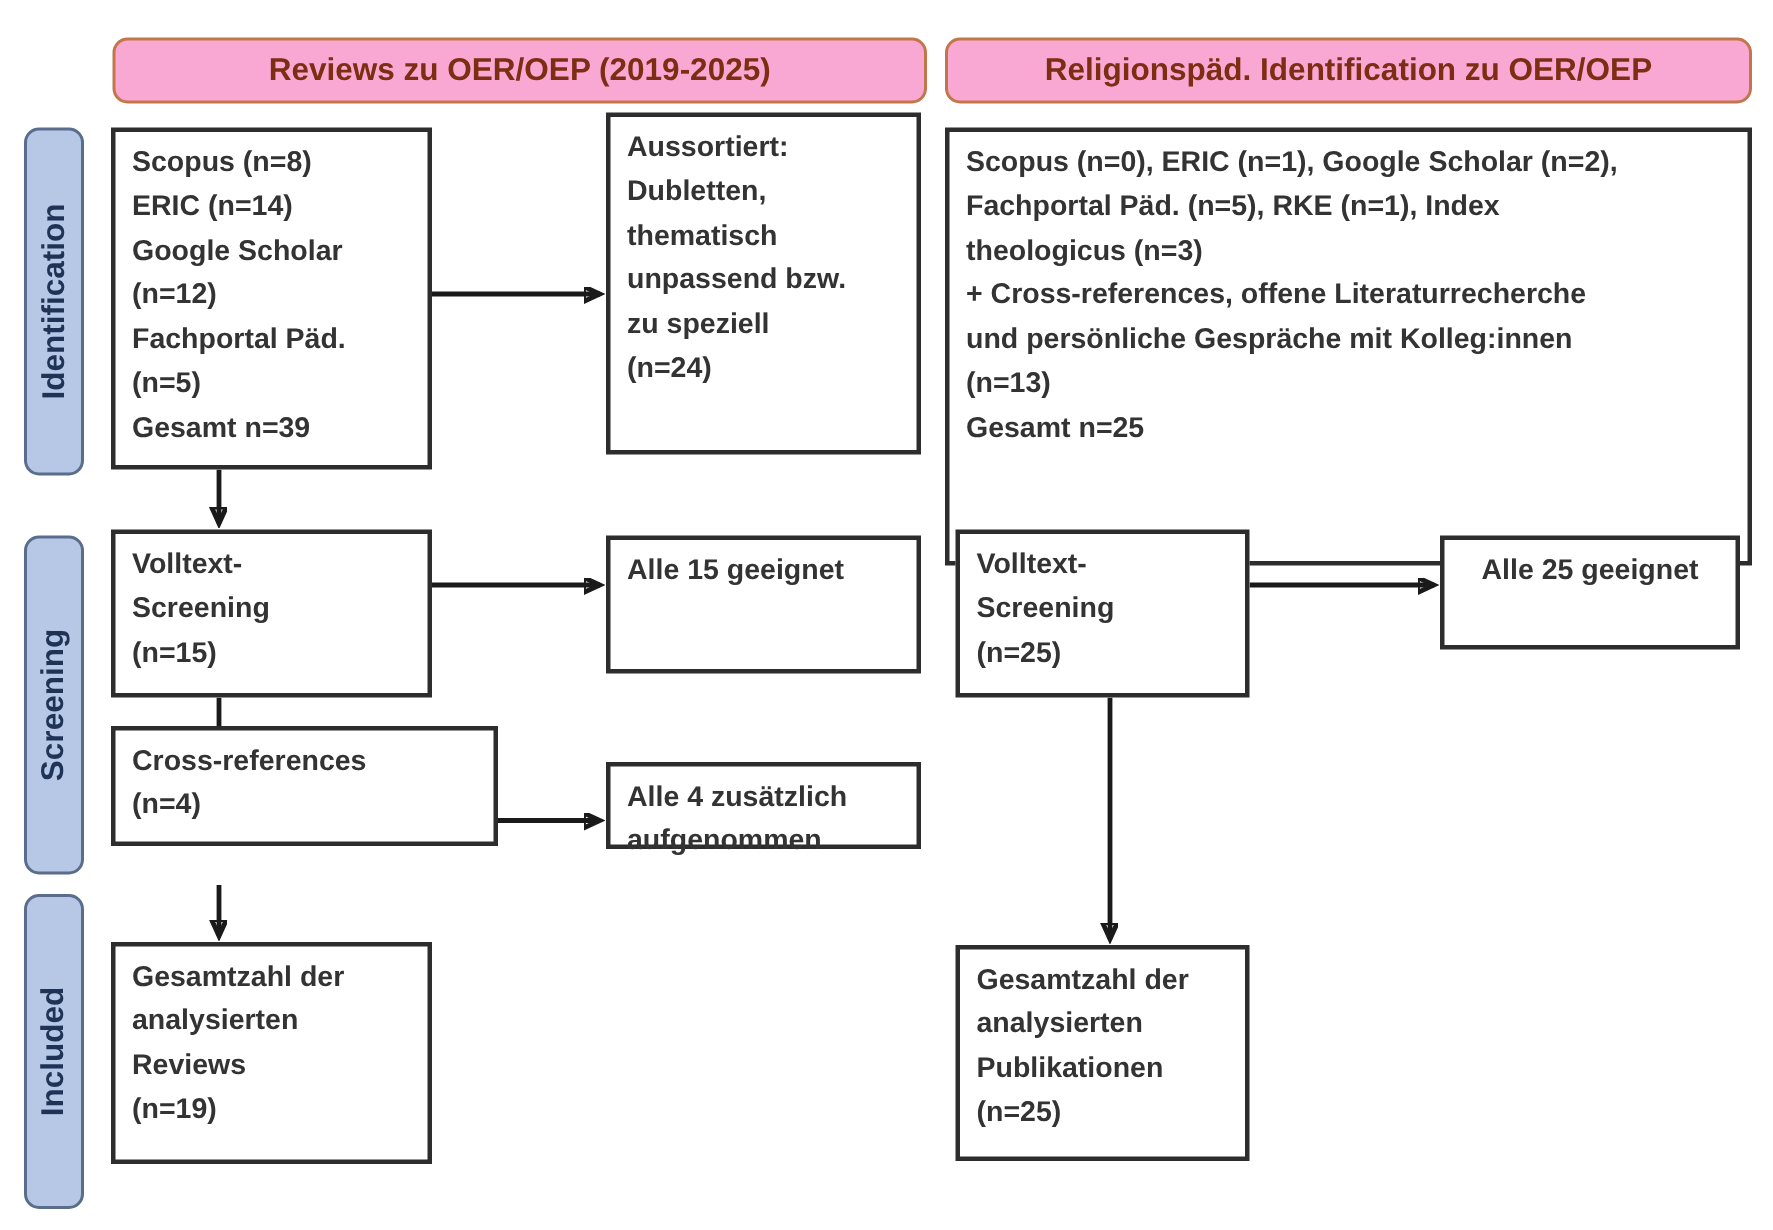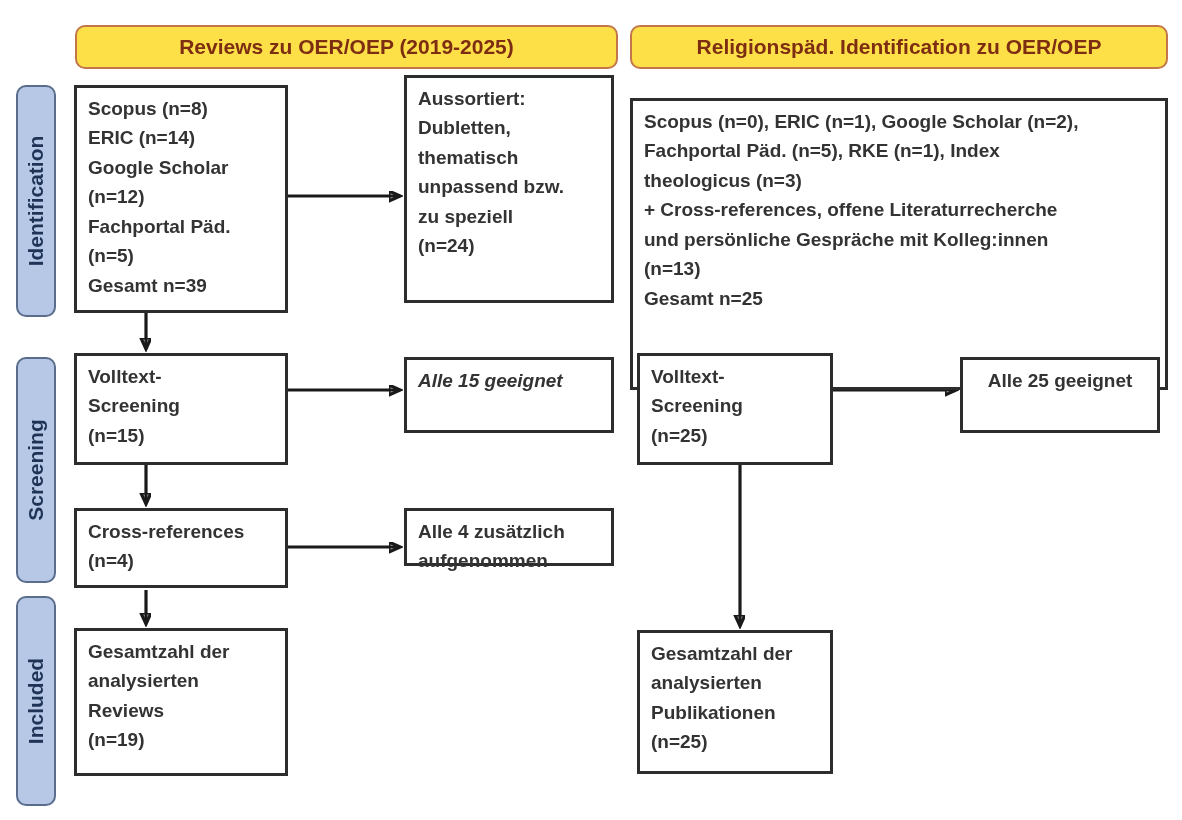--- a/index.html
+++ b/index.html
@@ -8,21 +8,21 @@
     position: relative;
     width: 1182px;
     height: 820px;
     background: #ffffff;
     font-family: "Liberation Sans", sans-serif;
     overflow: hidden;
   }
   
   .hdr {
     position: absolute;
-    background: #fde047;
+    background: #f9a8d4;
     border: 2.5px solid #C4764B;
     border-radius: 10px;
     color: #7C2D12;
     font-size: 21px;
     font-weight: 700;
     display: flex;
     align-items: center;
     justify-content: center;
     text-align: center;
   }
@@ -59,25 +59,25 @@
     color: #333333;
     font-size: 19px;
     font-weight: 700;
     line-height: 1.55;
     padding: 6px 11px;
     white-space: pre-line;
   }
   .b-l1 { left: 74px;  top: 85px;  width: 214px; height: 228px; }
   .b-l2 { left: 404px; top: 75px;  width: 210px; height: 228px; }
   .b-l3 { left: 74px;  top: 353px; width: 214px; height: 112px; }
-  .b-l4 { left: 404px; top: 357px; width: 210px; height: 76px; font-style: italic;  }
-  .b-l5 { left: 74px;  top: 508px; width: 214px; height: 80px;  }
+  .b-l4 { left: 404px; top: 357px; width: 210px; height: 92px;  }
+  .b-l5 { left: 74px;  top: 484px; width: 258px; height: 80px;  }
   .b-l6 { left: 404px; top: 508px; width: 210px; height: 58px;  }
   .b-l7 { left: 74px;  top: 628px; width: 214px; height: 148px; }
-  .b-r1 { left: 630px; top: 98px;  width: 538px; height: 292px; }
+  .b-r1 { left: 630px; top: 85px;  width: 538px; height: 292px; }
   .b-r2 { left: 637px; top: 353px; width: 196px; height: 112px; }
   .b-r3 { left: 960px; top: 357px; width: 200px; height: 76px; text-align: center;  }
   .b-r4 { left: 637px; top: 630px; width: 196px; height: 144px; }
 
   .arrows {
     position: absolute;
     left: 0; top: 0;
     width: 1182px; height: 820px;
     pointer-events: none;
   }

